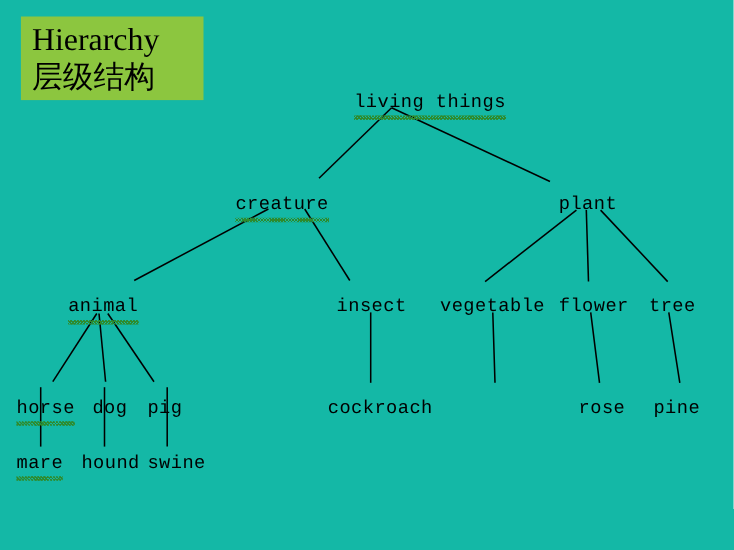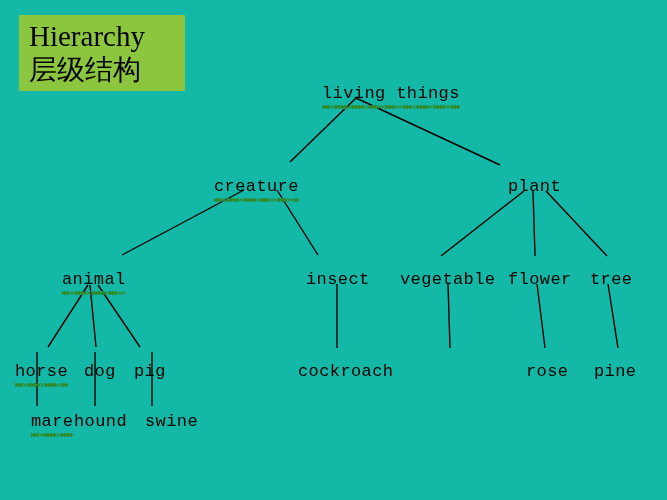--- a/index.html
+++ b/index.html
@@ -116,16 +116,16 @@
     <div class="node" style="left: 306px; top: 270px;"><span class="label">insect</span></div>
     <div class="node" style="left: 400px; top: 270px;"><span class="label">vegetable</span></div>
     <div class="node" style="left: 508px; top: 270px;"><span class="label">flower</span></div>
     <div class="node" style="left: 590px; top: 270px; text-decoration: underline;"><span class="label">tree</span></div>
     <div class="node misspelled" style="left: 15px; top: 362px;"><span class="label">horse</span></div>
     <div class="node" style="left: 84px; top: 362px;"><span class="label">dog</span></div>
     <div class="node" style="left: 134px; top: 362px;"><span class="label">pig</span></div>
     <div class="node" style="left: 298px; top: 362px;"><span class="label">cockroach</span></div>
     <div class="node" style="left: 526px; top: 362px;"><span class="label">rose</span></div>
     <div class="node" style="left: 594px; top: 362px;"><span class="label">pine</span></div>
-    <div class="node misspelled" style="left: 15px; top: 412px; margin-left: 16px;"><span class="label">mare</span></div>
+    <div class="node misspelled" style="left: 15px; top: 412px;"><span class="label">mare</span></div>
     <div class="node" style="left: 74px; top: 412px;"><span class="label">hound</span></div>
-    <div class="node" style="left: 134px; top: 412px; margin-left: 11px;"><span class="label">swine</span></div>
+    <div class="node" style="left: 134px; top: 412px;"><span class="label">swine</span></div>
   </div>
 
 </body></html>

